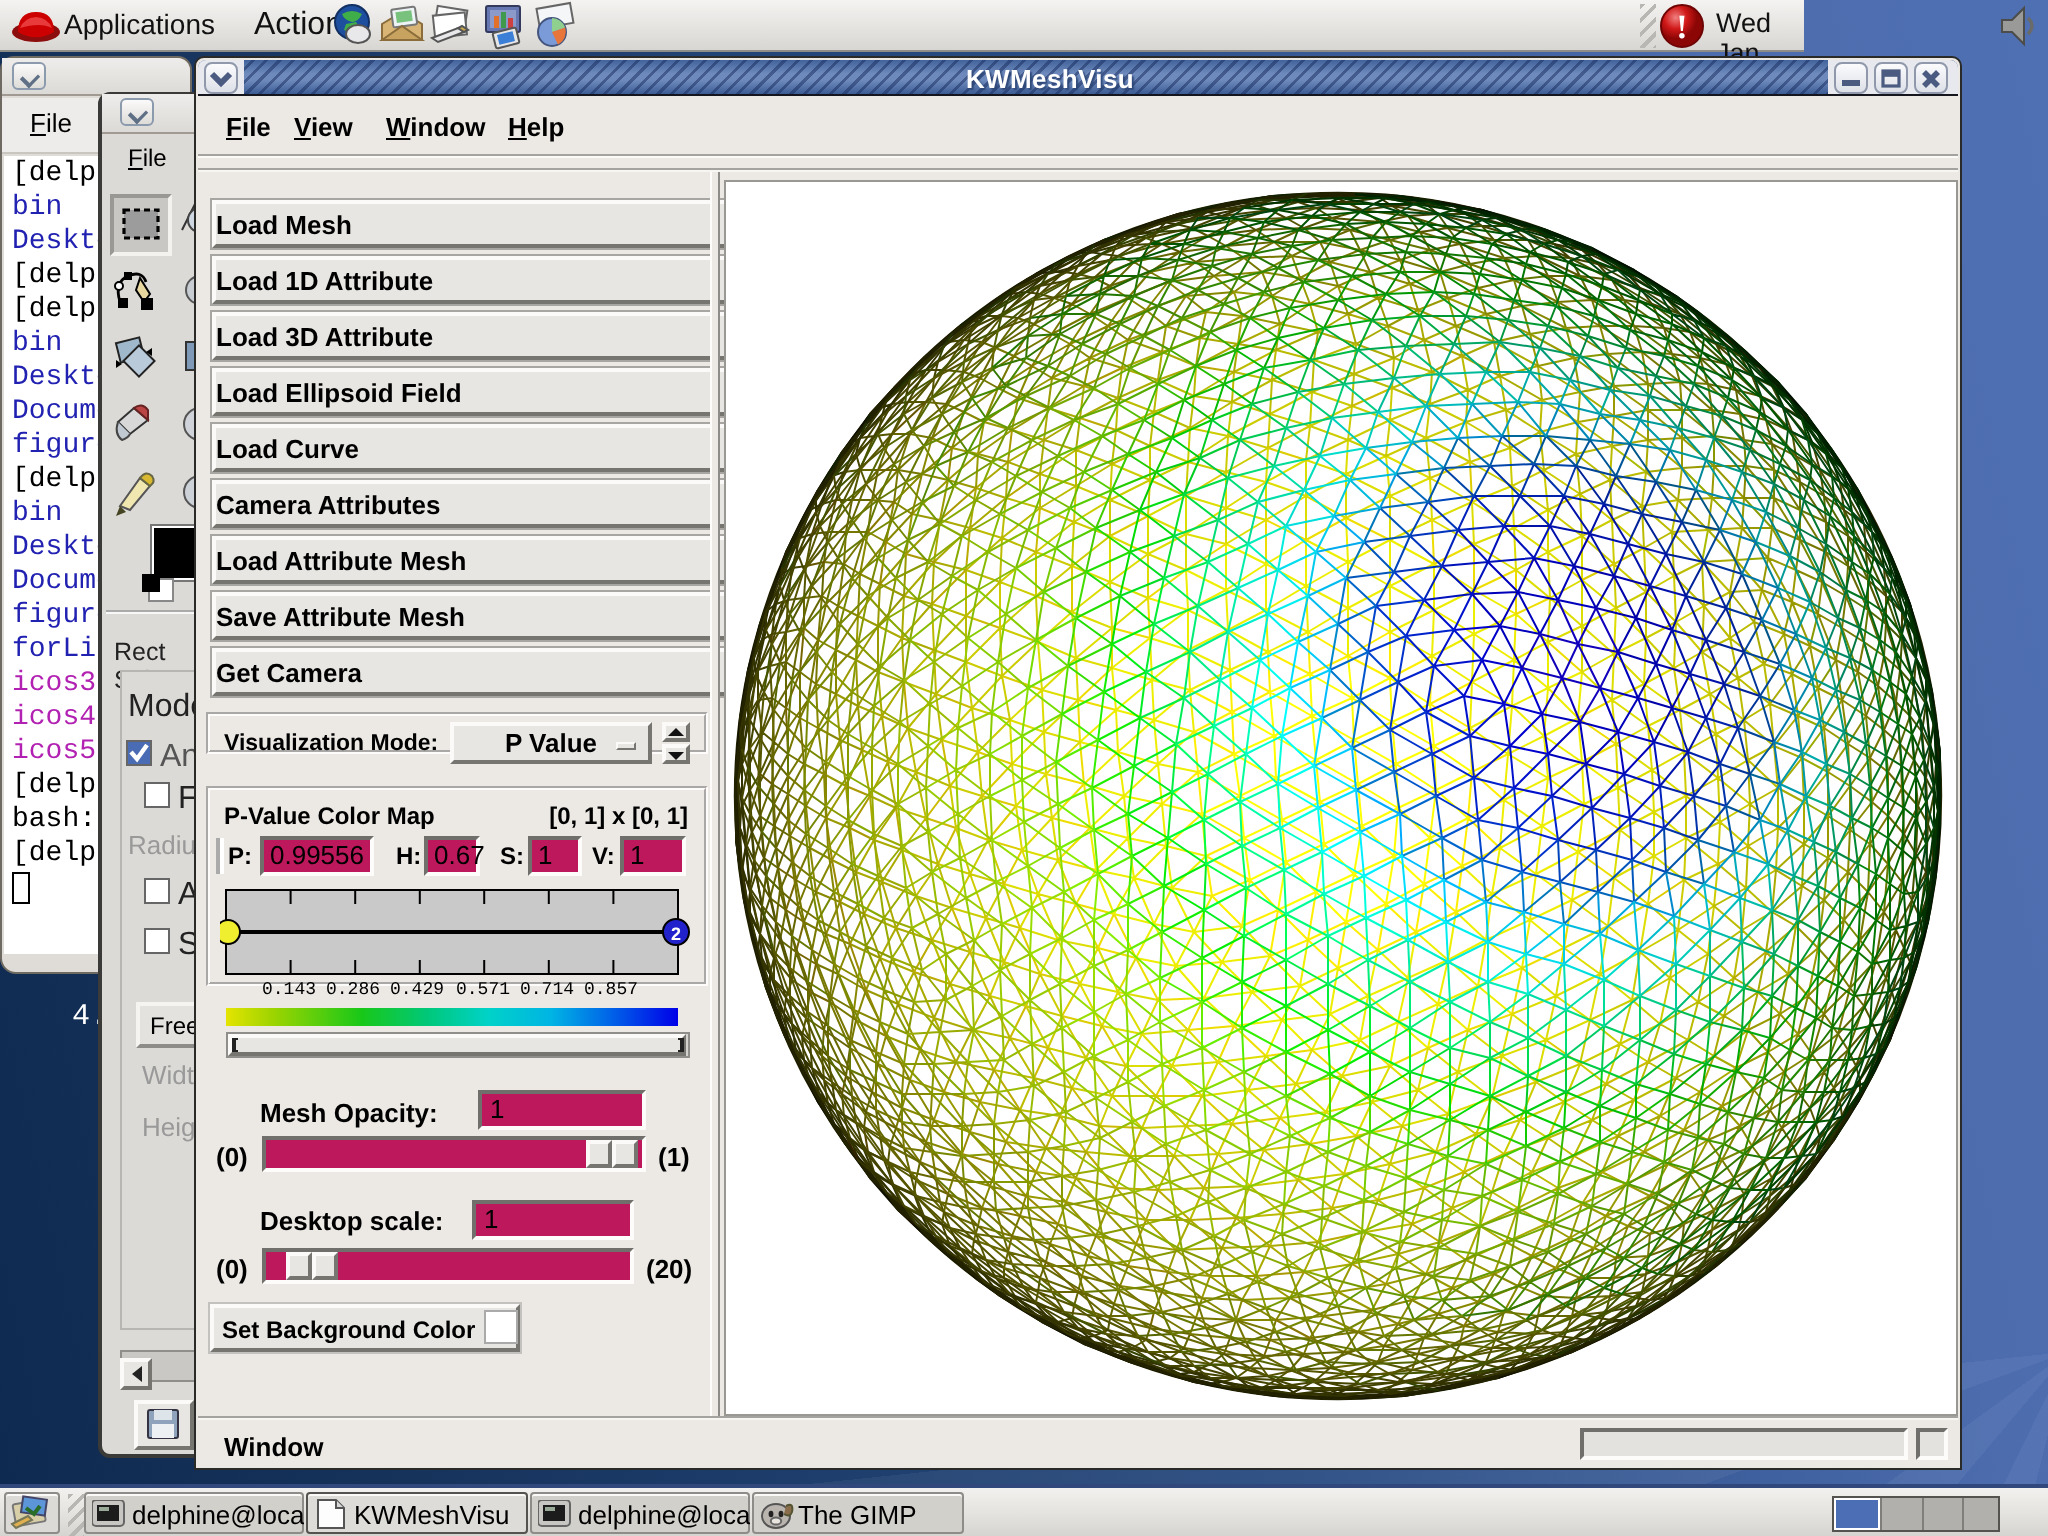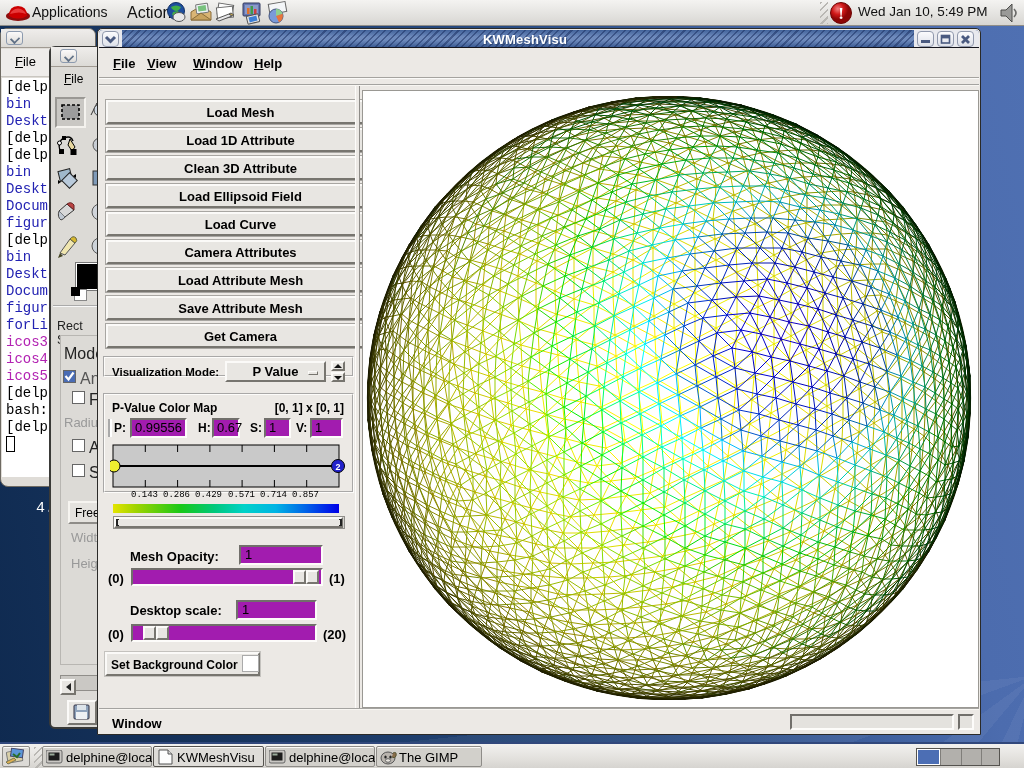--- a/index.html
+++ b/index.html
@@ -7,21 +7,21 @@
 body {
   font-family:"Liberation Sans", sans-serif;
   background:conic-gradient(from 180deg at 101% 88%, rgba(255,255,255,0) 0 14deg, rgba(255,255,255,.05) 14deg 26deg, rgba(255,255,255,0) 26deg 40deg, rgba(255,255,255,.05) 40deg 54deg, rgba(255,255,255,0) 54deg 70deg, rgba(255,255,255,.05) 70deg 84deg, rgba(255,255,255,0) 84deg 360deg),
     linear-gradient(78deg, #0f2a50 0%, #16335c 18%, #274a80 55%, #4c6cae 85%, #4f70b2 100%);
   position:relative;
 }
 .w { position:absolute; }
 
 
 #panel {
-  left:0; top:0; width:1024px; height:26px;
+  left:0; top:0; width:902px; height:26px;
   background:linear-gradient(#f4f3f1, #e3e2df 60%, #d8d6d2);
   border-bottom:1px solid #8f8d88;
 }
 #panel .txt { position:absolute; top:4px; font-size:15px; color:#111; }
 .phandle { position:absolute; top:2px; width:8px; height:22px;
   background-image:repeating-linear-gradient(135deg, #b9b7b3 0 2px, transparent 2px 5px); }
 .tbar  { position:absolute; left:0; top:0; right:0; height:19px;
   background:linear-gradient(#efedeb,#dcdad6); border-bottom:1px solid #a09a92; }
 .vbtn { position:absolute; width:17px; height:14px; top:2px;
   background:linear-gradient(#fbfafa,#dedcd8); border:1px solid #8c9aae; border-radius:3px; }
@@ -70,25 +70,25 @@
   border-bottom:1px solid #a5a39f; box-shadow:0 1px 0 #fbfaf8; }
 #mbar span { position:absolute; top:6px; font-weight:bold; font-size:13px; color:#000; }
 #mbar u { text-decoration:underline; }
 
 #content { position:absolute; left:1px; top:55px; width:880px; height:624px;
   border-top:2px groove #f8f6f2; background:#ece9e5; }
 
 .btn9 { position:absolute; left:7px; width:269px; height:24px;
   background:#e8e6e2; border:2px solid; border-color:#fbfaf8 #77756f #77756f #fbfaf8;
   box-shadow:0 0 0 1px #a8a6a2;
-  font-weight:bold; font-size:13px; text-align:center; line-height:21px; color:#000; }
+  font-weight:bold; font-size:13px; text-align:left; line-height:21px; color:#000; }
 .gframe { position:absolute; left:4px; width:251px;
   border:2px groove #fdfcfa; background:#ece9e5; }
 .lbl { position:absolute; font-weight:bold; font-size:12px; color:#000; }
-.sunken { position:absolute; background:#a21caf; border:2px solid; border-color:#716f6b #fdfcfa #fdfcfa #716f6b;
+.sunken { position:absolute; background:#be185d; border:2px solid; border-color:#716f6b #fdfcfa #fdfcfa #716f6b;
   font-size:13px; color:#000; }
 .raised { position:absolute; background:#e8e6e2; border:2px solid; border-color:#fbfaf8 #77756f #77756f #fbfaf8;text-align:center; }
 
 #vp { position:absolute; left:263px; top:4px; width:617px; height:618px; background:#fff;
   border:1px solid #9a9893; overflow:hidden; }
 
 #sbar { position:absolute; left:1px; top:679px; width:880px; height:26px;
   border-top:2px groove #f8f6f2; background:#ece9e5; }
 #sbar .cap { position:absolute; left:13px; top:6px; font-weight:bold; font-size:13px; }
 #sbar .gauge { position:absolute; right:25px; top:4px; width:164px; height:16px;
@@ -354,21 +354,21 @@
   <div id="mbar">
     <span style="left:14px"><u>F</u>ile</span>
     <span style="left:48px"><u>V</u>iew</span>
     <span style="left:94px"><u>W</u>indow</span>
     <span style="left:155px"><u>H</u>elp</span>
   </div>
   <div id="content">
 
     <div class="btn9" style="top:14px">Load Mesh</div>
     <div class="btn9" style="top:42px">Load 1D Attribute</div>
-    <div class="btn9" style="top:70px">Clean 3D Attribute</div>
+    <div class="btn9" style="top:70px">Load 3D Attribute</div>
     <div class="btn9" style="top:98px">Load Ellipsoid Field</div>
     <div class="btn9" style="top:126px">Load Curve</div>
     <div class="btn9" style="top:154px">Camera Attributes</div>
     <div class="btn9" style="top:182px">Load Attribute Mesh</div>
     <div class="btn9" style="top:210px">Save Attribute Mesh</div>
     <div class="btn9" style="top:238px">Get Camera</div>
 
     <div class="gframe" style="top:270px;height:21px">
       <div class="lbl" style="left:7px;top:8px;font-size:11.5px">Visualization Mode: </div>
       <div class="raised" style="left:120px;top:3px;width:101px;height:21px;font-weight:bold;font-size:13px;text-align:center;line-height:17px">P Value

